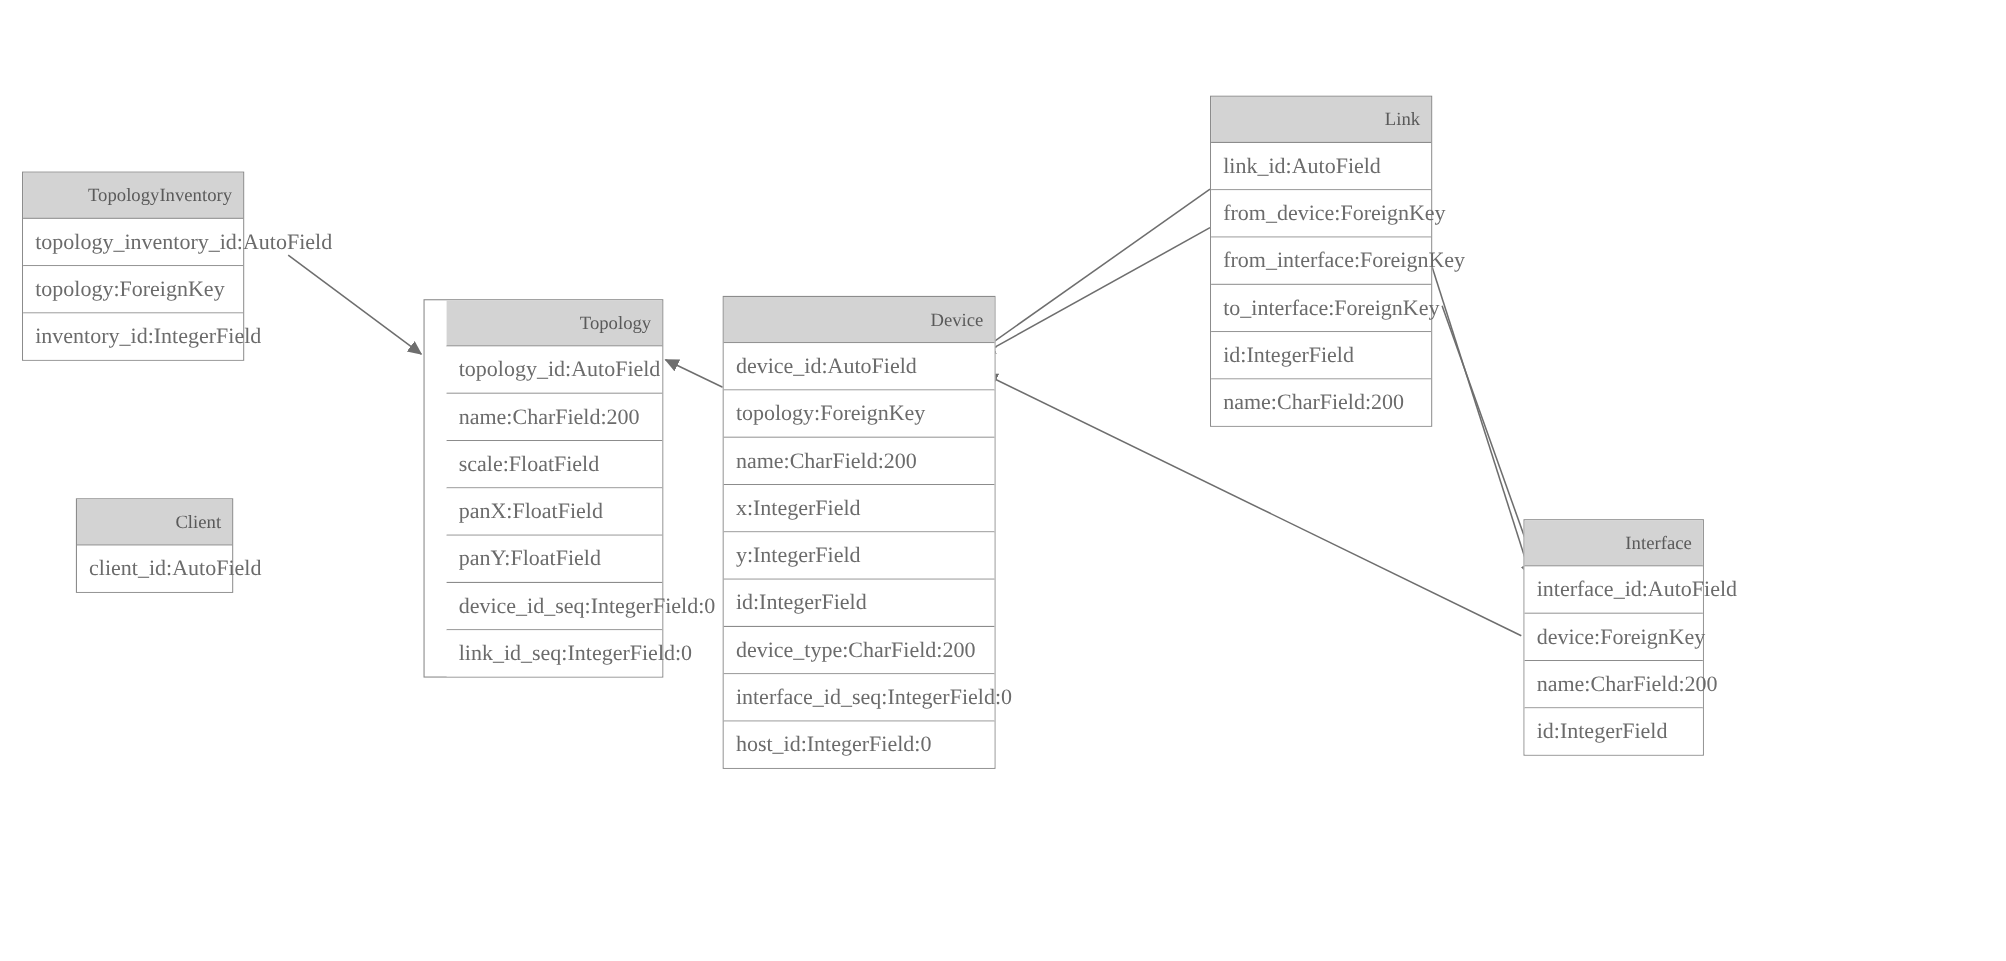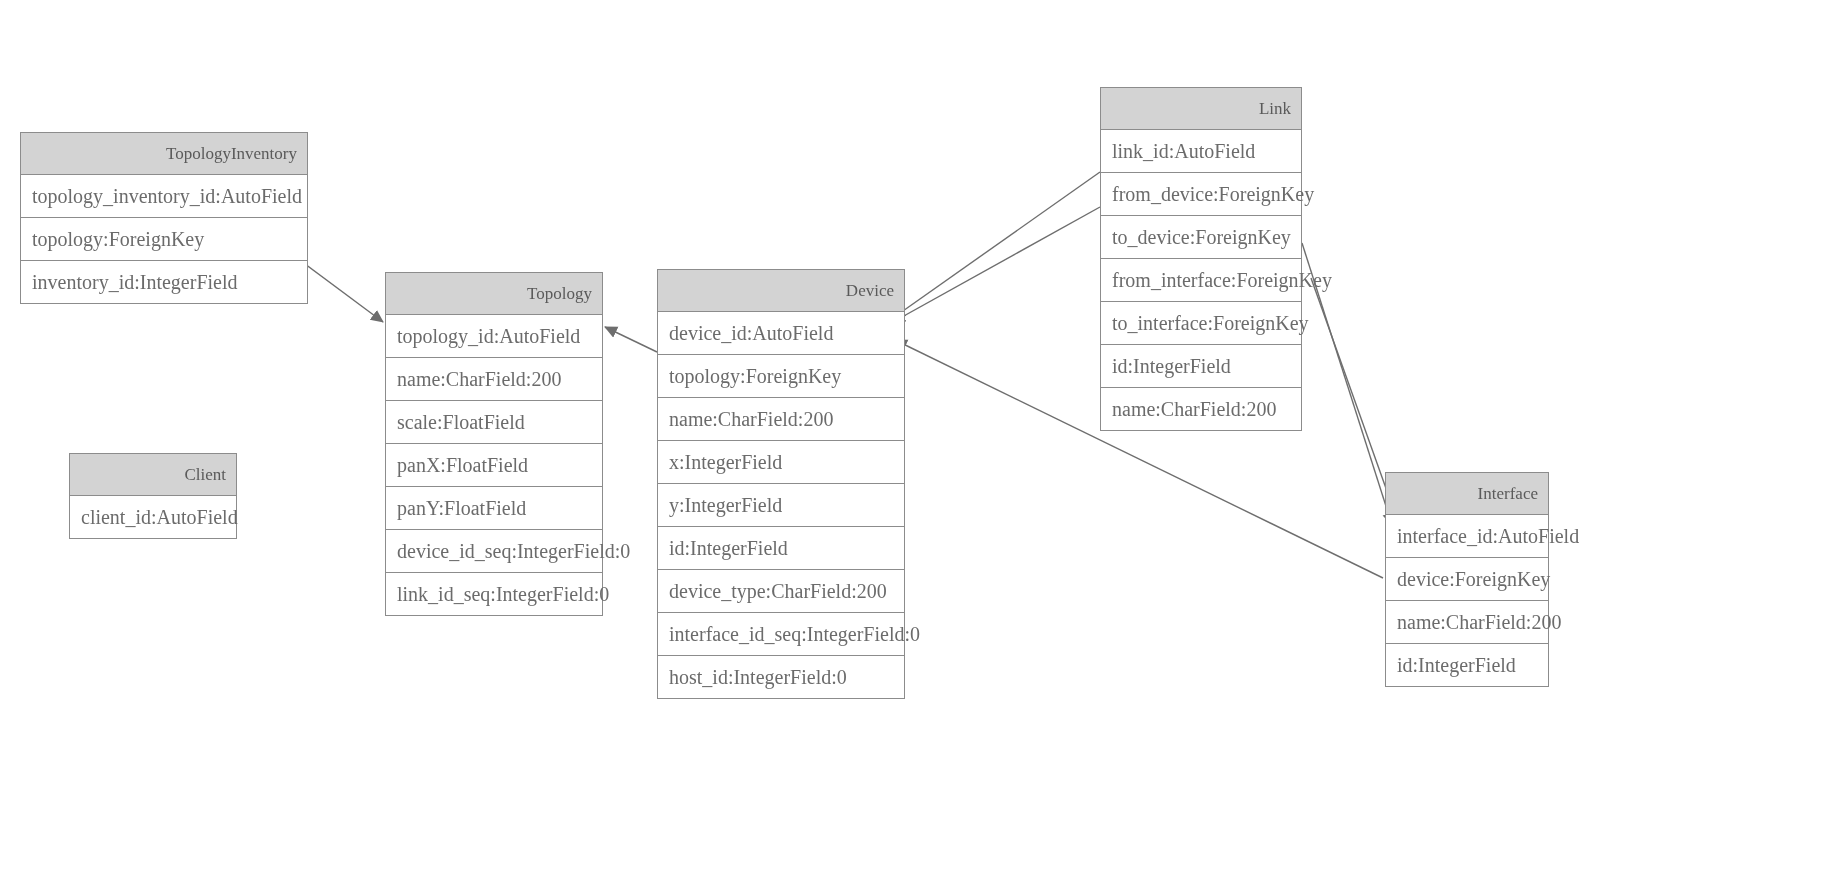--- a/index.html
+++ b/index.html
@@ -77,37 +77,37 @@
         <line x1="262" y1="232" x2="383" y2="322" marker-end="url(#arrow-solid)"></line>
         <line x1="657" y1="352" x2="605" y2="327" marker-end="url(#arrow-solid)"></line>
         <line x1="1100" y1="172" x2="893" y2="318" marker-end="url(#arrow-solid)"></line>
         <line x1="1100" y1="207" x2="893" y2="322" marker-end="url(#arrow-solid)"></line>
         <line x1="1383" y1="578" x2="895" y2="340" marker-end="url(#arrow-solid)"></line>
         <line x1="1302" y1="243" x2="1392" y2="525" marker-end="url(#arrow-solid)"></line>
         <line x1="1311" y1="278" x2="1398" y2="522" marker-end="url(#arrow-solid)"></line>
       </g>
   </svg>
 
-  <div class="entity" style="left:20px; top:132px; width:288px;">
+  <div class="entity" style="left:20px; top:156px; width:202px;">
     <div class="entity-title">TopologyInventory</div>
     <div class="entity-fields">
       <div class="field-row">topology_inventory_id:AutoField</div>
       <div class="field-row">topology:ForeignKey</div>
       <div class="field-row">inventory_id:IntegerField</div>
     </div>
   </div>
 
-  <div class="entity" style="left:69px; top:453px; width:168px;">
+  <div class="entity" style="left:69px; top:453px; width:143px;">
     <div class="entity-title">Client</div>
     <div class="entity-fields">
       <div class="field-row">client_id:AutoField</div>
     </div>
   </div>
 
-  <div class="entity" style="left:385px; top:272px; width:218px;">
+  <div class="entity" style="left:385px; top:272px; width:218px;padding-left:20px;">
     <div class="entity-title">Topology</div>
     <div class="entity-fields">
       <div class="field-row">topology_id:AutoField</div>
       <div class="field-row">name:CharField:200</div>
       <div class="field-row">scale:FloatField</div>
       <div class="field-row">panX:FloatField</div>
       <div class="field-row">panY:FloatField</div>
       <div class="field-row">device_id_seq:IntegerField:0</div>
       <div class="field-row">link_id_seq:IntegerField:0</div>
     </div>
@@ -126,21 +126,20 @@
       <div class="field-row">interface_id_seq:IntegerField:0</div>
       <div class="field-row">host_id:IntegerField:0</div>
     </div>
   </div>
 
   <div class="entity" style="left:1100px; top:87px; width:202px;">
     <div class="entity-title">Link</div>
     <div class="entity-fields">
       <div class="field-row">link_id:AutoField</div>
       <div class="field-row">from_device:ForeignKey</div>
-      <div class="field-row">to_device:ForeignKey</div>
       <div class="field-row">from_interface:ForeignKey</div>
       <div class="field-row">to_interface:ForeignKey</div>
       <div class="field-row">id:IntegerField</div>
       <div class="field-row">name:CharField:200</div>
     </div>
   </div>
 
   <div class="entity" style="left:1385px; top:472px; width:164px;">
     <div class="entity-title">Interface</div>
     <div class="entity-fields">

